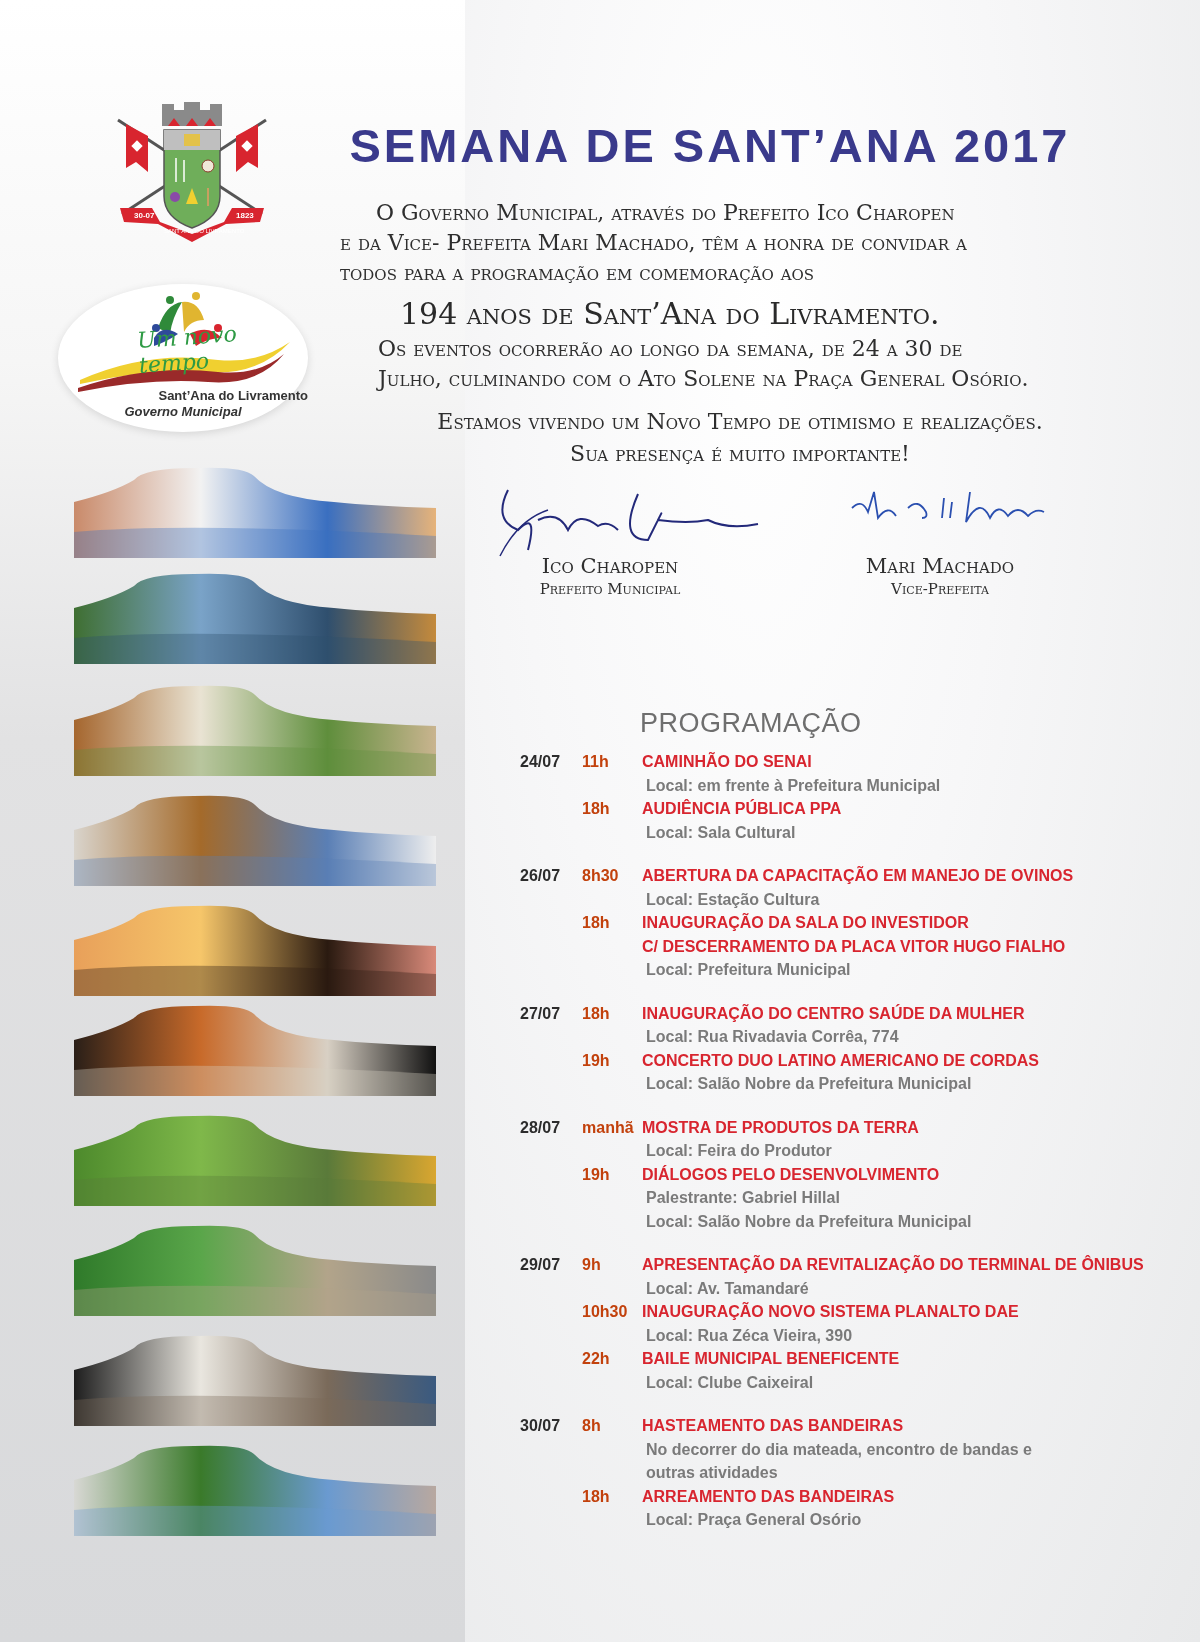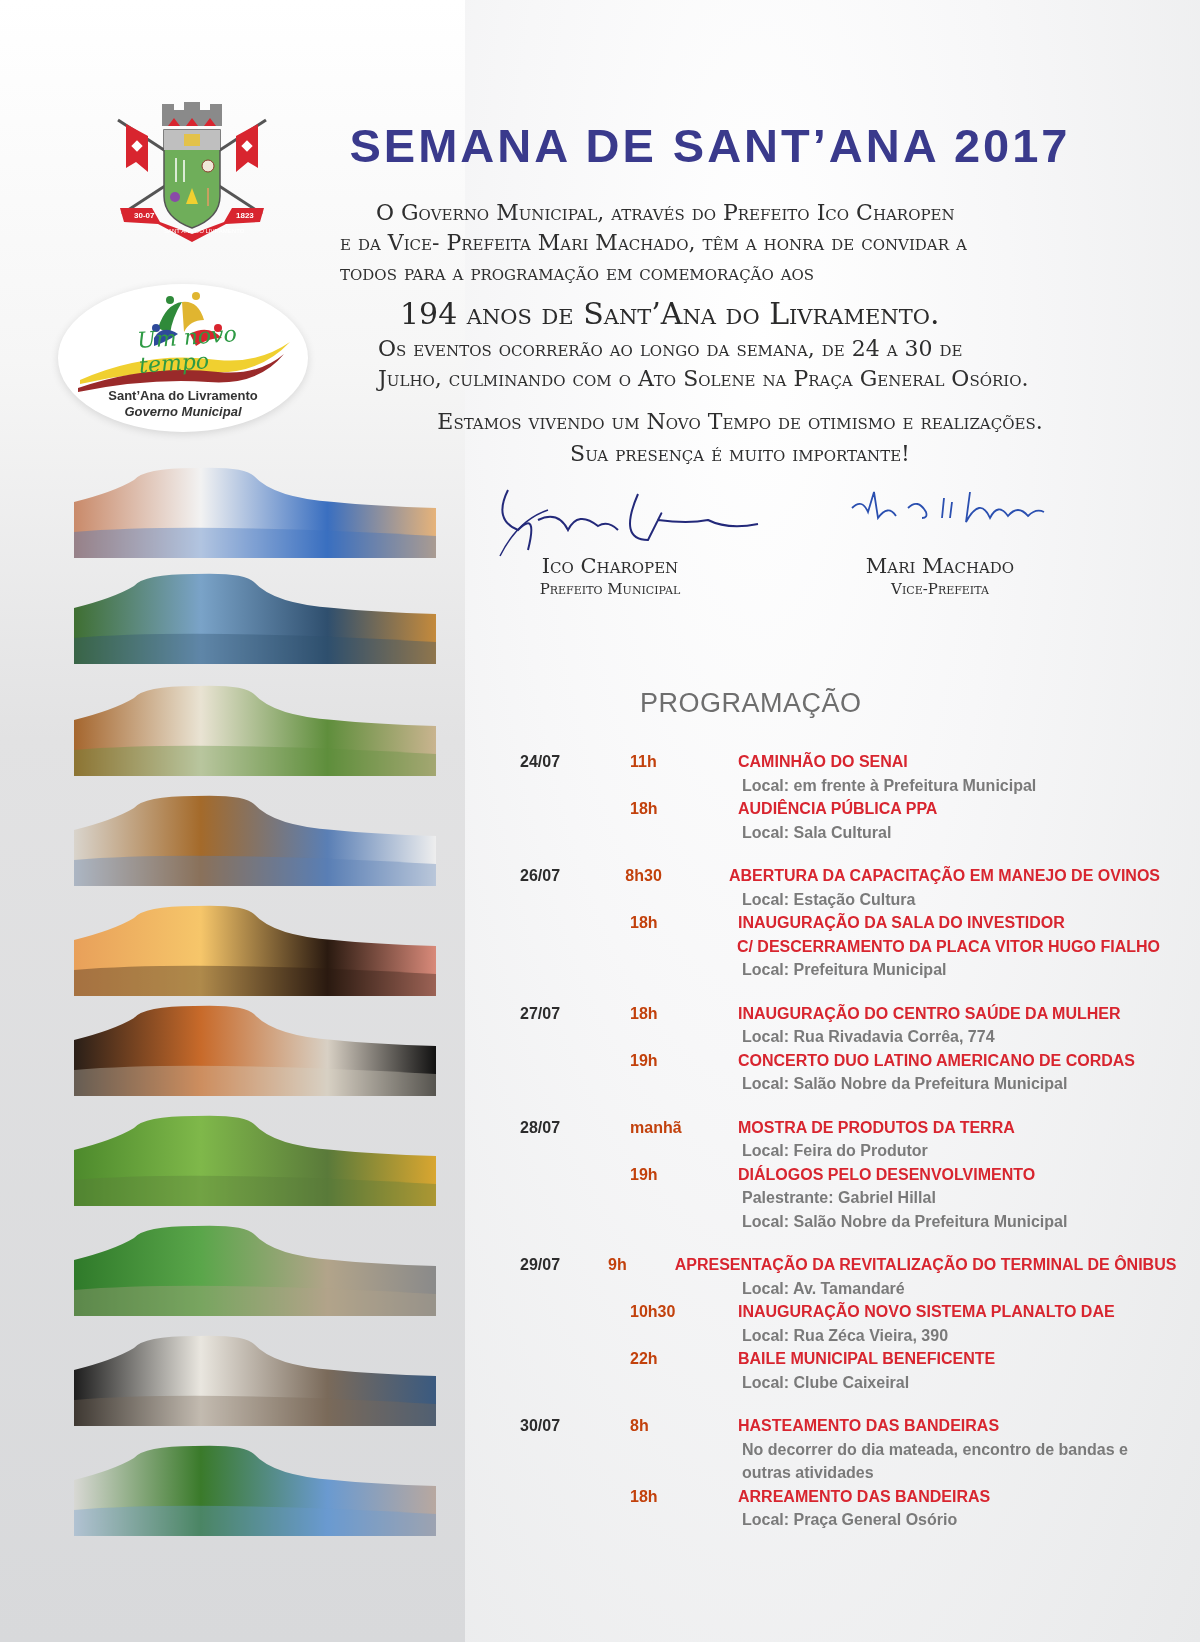--- a/index.html
+++ b/index.html
@@ -47,41 +47,41 @@
     background:#fff; box-shadow:0 2px 8px rgba(0,0,0,0.12);
   }
   .logo-oval svg { position:absolute; left:0; top:0; }
   .logo-tag {
     position:absolute; left:80px; top:38px; font-family:"DejaVu Serif", serif; font-style:italic;
     color:#2e9a44; font-size:22px; transform: rotate(-4deg);
   }
   .logo-city, .logo-gov {
     position:absolute; width:250px; text-align:center; font-size:13px; color:#333; font-weight:700;
   }
-  .logo-city { top:104px; }
+  .logo-city { top:104px;text-align:right; }
   .logo-gov { top:120px;font-style:italic; }
 
   
   .sig { position:absolute; text-align:center; }
   .sig .name { font-family:"DejaVu Serif", serif; font-variant:small-caps; font-size:21px; color:#2e2e2e; }
   .sig .role { font-family:"DejaVu Serif", serif; font-variant:small-caps; font-size:15px; color:#2e2e2e; margin-top:2px; }
   .sig1 { left:490px; top:492px; width:240px; }
   .sig2 { left:830px; top:492px; width:220px; }
   .sig-scribble { position:absolute; }
 
   
   .prog-title {
-    position:absolute; left:640px; top:688px; font-size:27px; color:#6e6e6e; letter-spacing:0.5px;
+    position:absolute; left:640px; top:708px; font-size:27px; color:#6e6e6e; letter-spacing:0.5px;
   }
   .schedule {
     position:absolute; left:520px; top:750px; width:640px;
     font-family:"Liberation Sans", sans-serif; font-size:16px; font-weight:700;
   }
   .day { margin-bottom:20px; }
-  .row { display:flex; line-height:23.5px;gap:48px; }
+  .row { display:flex; line-height:23.5px; }
   .c-date { width:62px; color:#2c2c2c; }
   .c-time { width:60px; color:#c2410c; }
   .c-title { color:#d8252f; white-space:nowrap; }
   .c-sub { color:#7a7a7a; padding-left:4px; white-space:nowrap; }
 
   
   .band { position:absolute; left:74px; width:362px; }
   .band svg { display:block; }
 </style>
 </head>

